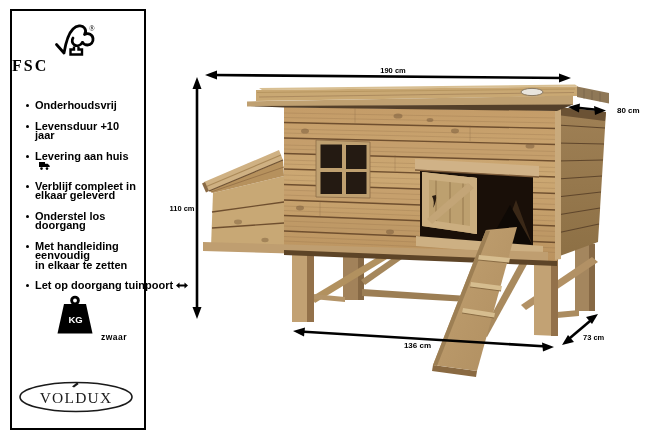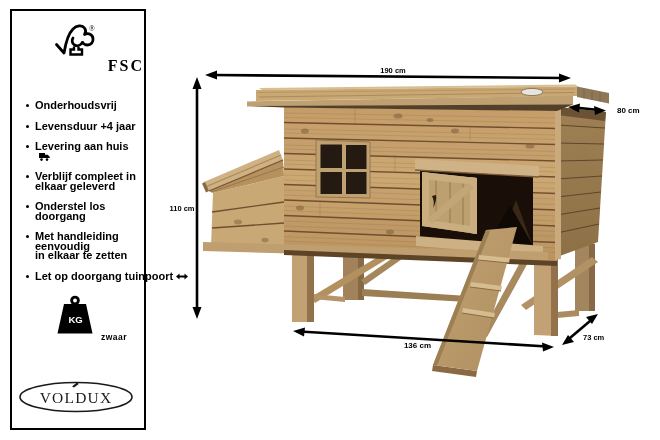--- a/index.html
+++ b/index.html
@@ -8,21 +8,21 @@
   #scene{position:absolute;left:0;top:0;}
   #sidebar{position:absolute;left:10px;top:9px;width:132px;height:417px;
            border:2.5px solid #000;background:#fff;}
   .bullets{position:absolute;left:12px;top:90px;width:116px;}
   .bullets .it{position:relative;padding-left:11px;margin-bottom:11px;
       font-size:11px;font-weight:bold;line-height:9.5px;color:#000;}
   .bullets .it:before{content:"";position:absolute;left:2px;top:3px;width:3px;height:3px;
       border-radius:50%;background:#000;}
   .zwaar{position:absolute;left:0;top:321px;width:100%;text-align:center;
       font-size:8.5px;font-weight:bold;letter-spacing:0.5px;padding-left:36px;}
-  .fscword{position:absolute;left:0;top:46px;width:100%;text-align:right;
+  .fscword{position:absolute;left:0;top:46px;width:100%;text-align:left;
       font-family:"Liberation Serif",serif;font-size:16px;font-weight:bold;letter-spacing:2px;}
 </style>
 </head>
 <body>
 
 <svg id="scene" width="660" height="440" viewBox="0 0 660 440">
   <defs>
     <linearGradient id="wallg" x1="0" y1="0" x2="0" y2="1">
       <stop offset="0" stop-color="#c49c68"></stop>
       <stop offset="0.45" stop-color="#cca873"></stop>
@@ -293,21 +293,21 @@
       <path d="M62,35.5 L62,38.5 L58.5,38.5 L58.5,43.5 L70,43.5 L70,38.5 L66.5,38.5 L66.5,36"></path>
     </g>
     <text x="77" y="20" font-size="7.5" font-family="Liberation Serif">®</text>
   </svg>
   <div class="fscword">FSC</div>
 
   <div class="bullets">
 
     <div class="it">Onderhoudsvrij</div>
 
-    <div class="it">Levensduur +4 jaar</div>
+    <div class="it">Levensduur +10 jaar</div>
 
     <div class="it">Levering aan huis
       <svg width="11" height="8" viewBox="0 0 11 8" style="vertical-align:-1px;margin-left:4px">
           <path d="M0,0 h6 v5 h-6 z M6,1.8 h2.7 l2,2 v1.2 h-4.7 z" fill="#000"></path>
           <circle cx="2.5" cy="6.6" r="1.3" fill="#000"></circle>
           <circle cx="8" cy="6.6" r="1.3" fill="#000"></circle>
         </svg>
     </div>
 
     <div class="it">Verblijf compleet in elkaar geleverd</div>

